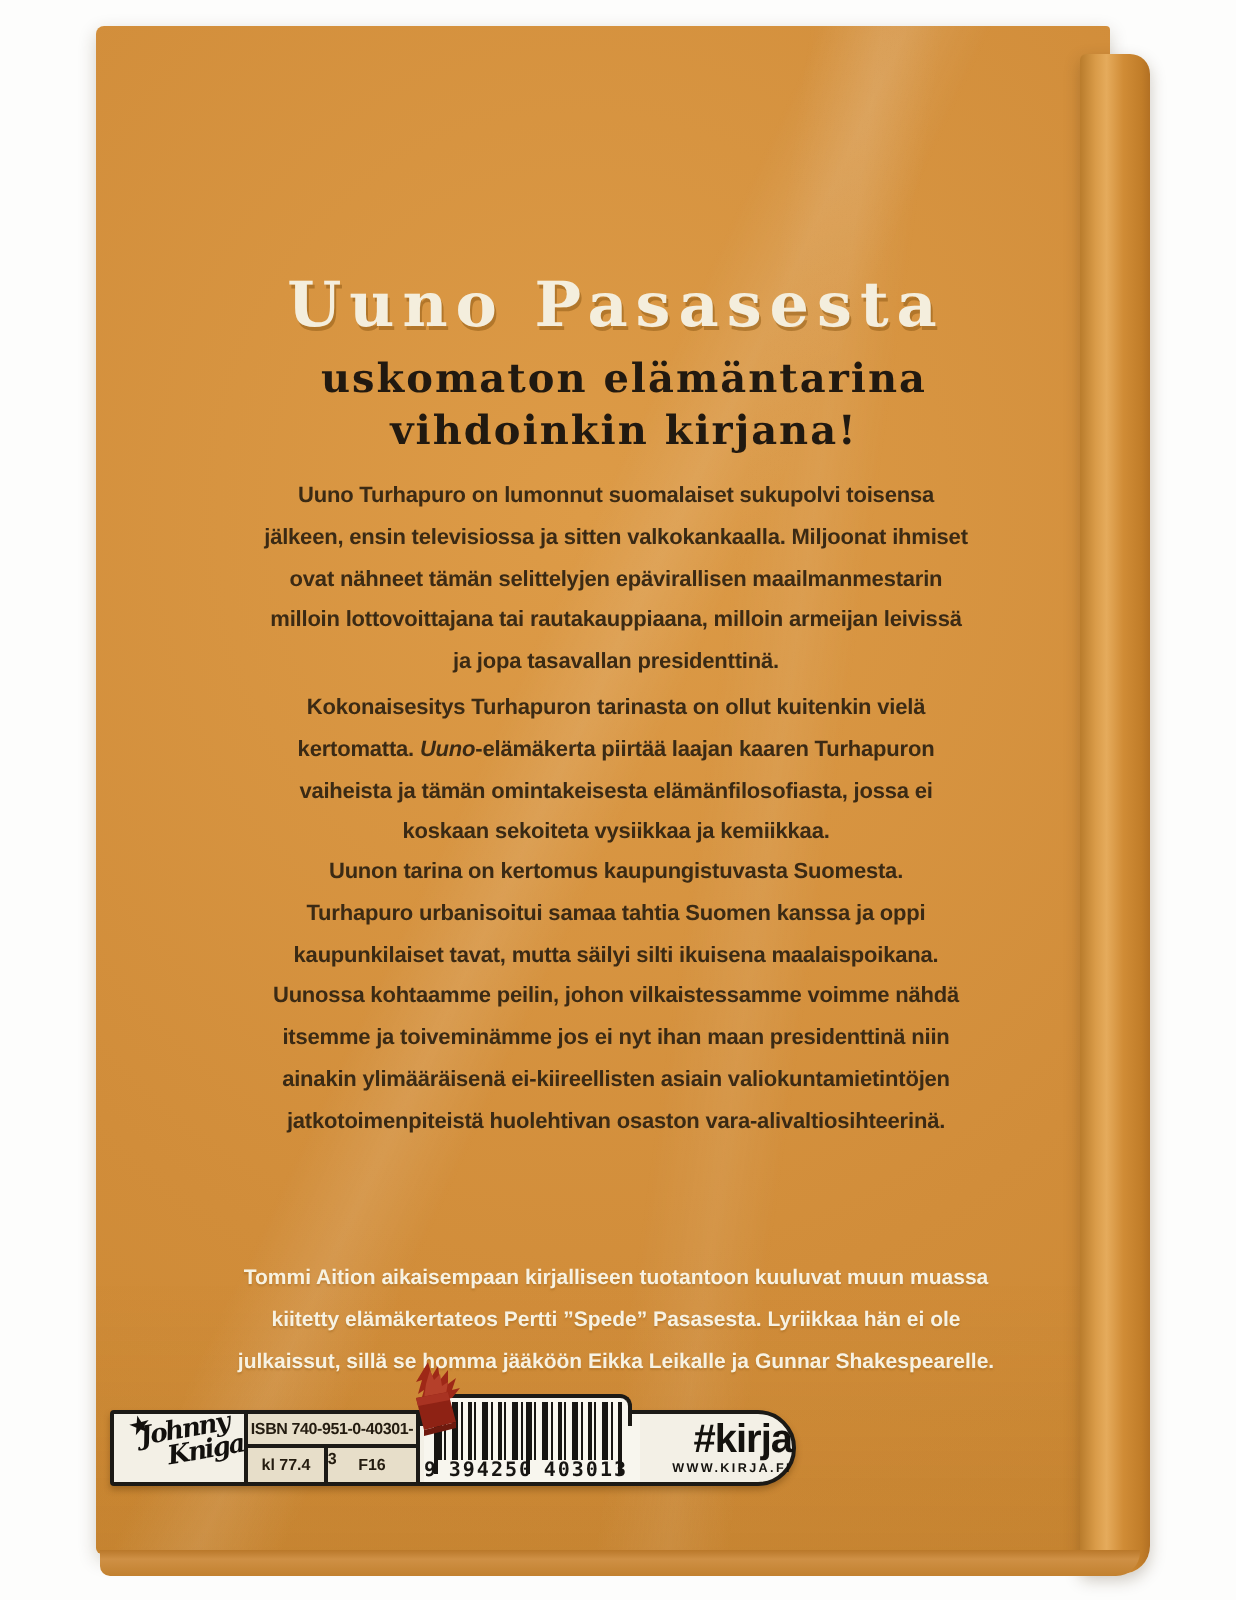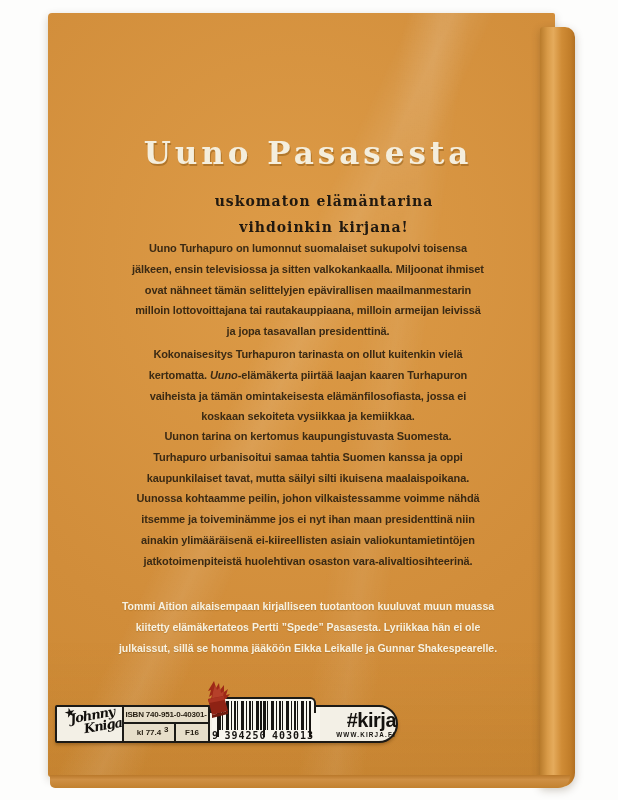--- a/index.html
+++ b/index.html
@@ -23,31 +23,31 @@
   .bottom-band{position:absolute;left:50px;top:775px;width:520px;height:13px;
     background:linear-gradient(180deg,#b9782a 0%,#cf9045 35%,#c2812f 100%);
     border-radius:0 0 12px 5px;}
 
   
   .print{position:absolute;left:83px;width:450px;text-align:center;z-index:10;}
   .title{top:133px;margin:0;
     font-family:"DejaVu Serif",serif;font-weight:bold;font-size:31px;line-height:40px;
     letter-spacing:4px;color:#f4eedd;
     text-shadow:1px 2px 0 rgba(146,92,24,.55);}
-  .subtitle{font-family:"DejaVu Serif",serif;font-weight:bold;font-size:14px;line-height:25px;
-    letter-spacing:1px;color:#211910;margin:16px;}
+  .subtitle{font-family:"DejaVu Serif",serif;font-weight:bold;font-size:20px;line-height:25px;
+    letter-spacing:1px;color:#211910;margin:4px;}
   .sub1{top:173px;}
   .sub2{top:199px;}
   .body-par{margin:0;font-weight:bold;font-size:11px;letter-spacing:-0.1px;
     line-height:20.8px;color:#3b2a14;white-space:pre-line;}
   .p1{top:238px;}
   .p2{top:344px;}
   .p3{top:426px;}
   .p2 em{font-style:italic;}
-  .author-note{top:596px;margin:0;font-weight:bold;font-size:10.5px;line-height:21px;
+  .author-note{top:629px;margin:0;font-weight:bold;font-size:10.5px;line-height:21px;
     color:#f7f2e2;white-space:pre-line;text-shadow:0 1px 1px rgba(150,95,25,.4);}
 
   
   .colophon-bar{position:absolute;left:55px;top:705px;width:343px;height:38px;
     box-sizing:border-box;background:#f3f0e6;border:2px solid #1c1a16;
     border-radius:2px 19px 19px 2px;z-index:20;
     box-shadow:0 2px 3px rgba(80,45,5,.35);}
   .jk-box{position:absolute;left:0;top:0;width:65px;height:100%;}
   .star-icon{position:absolute;left:7px;top:-1px;font-size:13px;color:#12100d;
     transform:rotate(-14deg);line-height:13px;}
@@ -55,21 +55,21 @@
     font-family:"DejaVu Serif",serif;font-style:italic;font-weight:bold;color:#12100d;
     transform:rotate(-10deg);}
   .jk-line1{display:block;font-size:13px;line-height:12px;margin-left:10px;letter-spacing:-1px;}
   .jk-line2{display:block;font-size:13px;line-height:12px;margin-left:22px;letter-spacing:-1px;}
   .isbn-table{position:absolute;left:65px;top:0;width:88px;height:100%;box-sizing:border-box;
     background:#e7dec9;border-left:2px solid #1c1a16;border-right:2px solid #1c1a16;
     font-size:8px;font-weight:bold;color:#241c10;}
   .isbn-row{height:15px;line-height:15px;text-align:center;border-bottom:2px solid #1c1a16;
     letter-spacing:-0.2px;}
   .class-row{display:flex;height:17px;}
-  .cell-kl{width:52px;box-sizing:border-box;border-right:2px solid #1c1a16;
+  .cell-kl{width:40px;box-sizing:border-box;border-right:2px solid #1c1a16;
     text-align:center;line-height:17px;}
   .cell-f16{flex:1;text-align:center;line-height:17px;}
   .bc-zone{position:absolute;left:155px;top:0;width:108px;height:100%;background:#f8f6ee;}
 
   .barcode-panel{position:absolute;left:210px;top:697px;width:106px;height:16px;
     box-sizing:border-box;background:#f8f6ee;border:2px solid #1c1a16;border-bottom:none;
     border-radius:6px 6px 0 0;z-index:21;}
   .barcode-bars{position:absolute;left:219px;top:701px;width:92px;height:29px;z-index:22;
     background:repeating-linear-gradient(90deg,
       #171512 0 2px, #f8f6ee 2px 3px, #171512 3px 4px, #f8f6ee 4px 7px,

